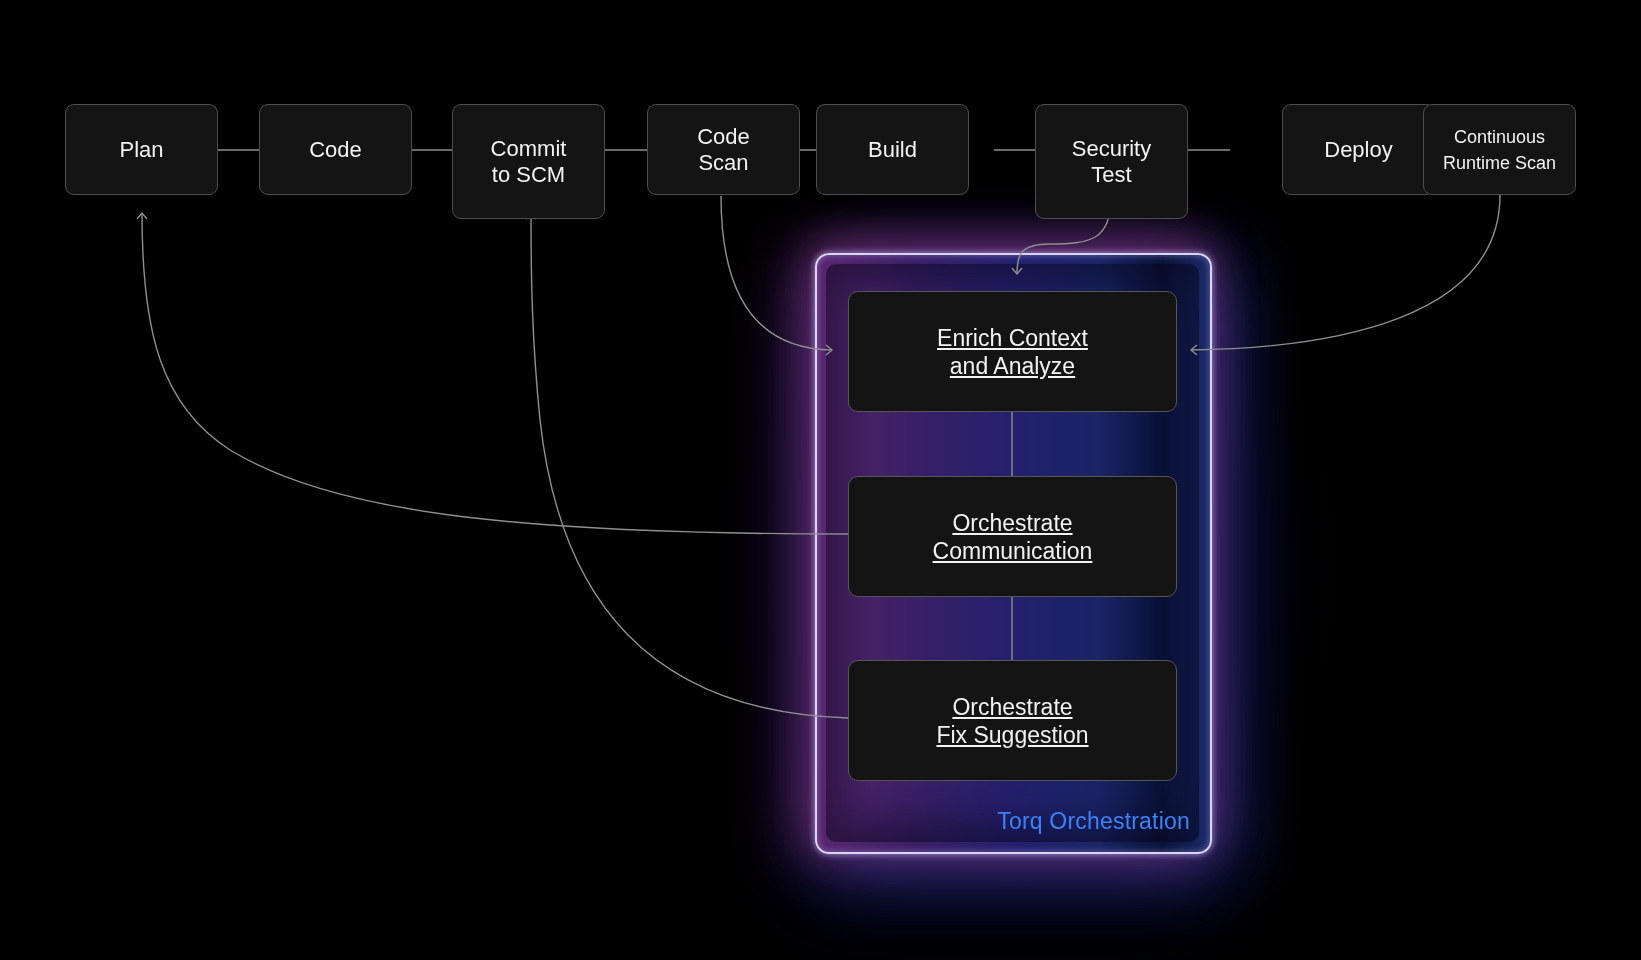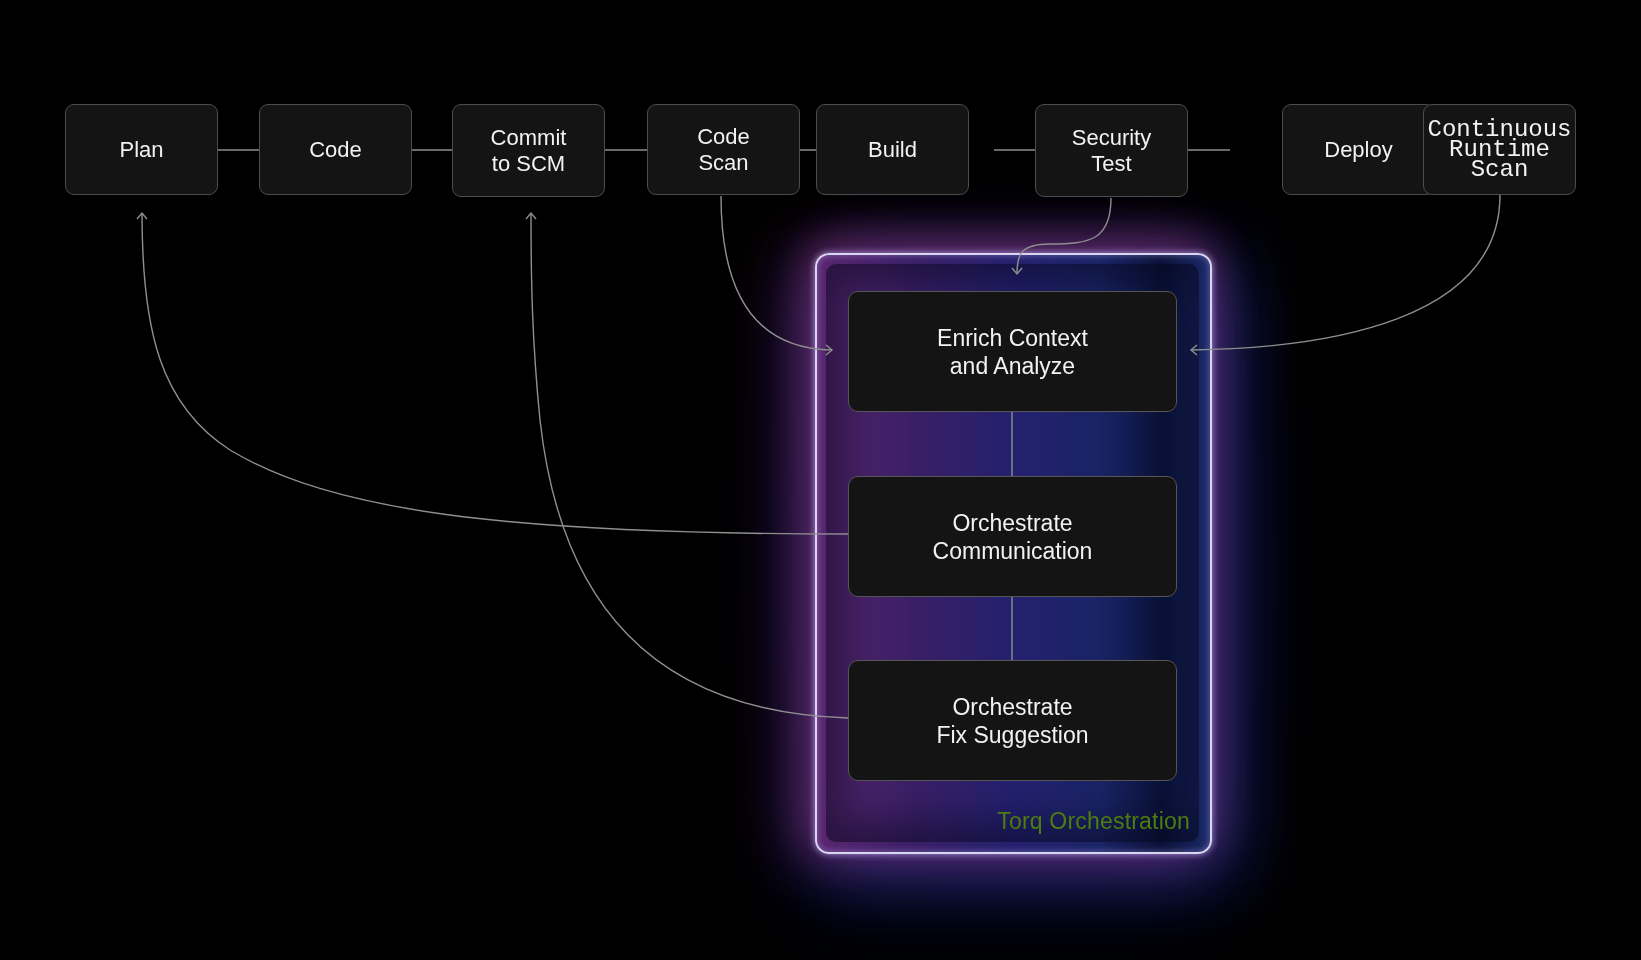--- a/index.html
+++ b/index.html
@@ -36,26 +36,26 @@
     box-shadow: 0 0 6px 1px rgba(200,180,255,0.6), inset 0 0 6px 1px rgba(200,180,255,0.35);
   }
   .box {
     position: absolute; box-sizing: border-box;
     background: #141414; border: 1px solid #4d4d4d; border-radius: 9px;
     display: flex; align-items: center; justify-content: center; text-align: center;
     color: #f2f2f2;
   }
   .box span { display: block; white-space: pre-line; }
   .top-box { top: 104px; height: 91px; width: 153px; font-size: 22px; line-height: 26px; }
-  .top-box.tall { height: 93px; }
-  .top-box.small-text { font-size: 24px; line-height: 20px; font-family: Liberation Mono, monospace; }
-  .inner-box { left: 848px; width: 329px; height: 121px; font-size: 23px; line-height: 28px; border-radius: 10px; border-color: #555; }
+  .top-box.tall { height: 115px; }
+  .top-box.small-text { font-size: 18px; line-height: 26px; }
+  .inner-box { left: 848px; width: 329px; height: 121px; font-size: 23px; line-height: 28px; border-radius: 10px; border-color: #555; text-decoration: underline; }
   .label {
     position: absolute; left: 960px; top: 808px; width: 230px; text-align: right;
-    color: #4d7c0f; font-size: 23px; letter-spacing: 0.2px;
+    color: #3b82f6; font-size: 23px; letter-spacing: 0.2px;
   }
   svg.lines { position: absolute; left: 0; top: 0; }
 </style>
 </head>
 <body>
 
 <div class="halo"></div>
 <div class="glow"></div>
 <div class="glow-inner"></div>
 <div class="container-border"></div>

